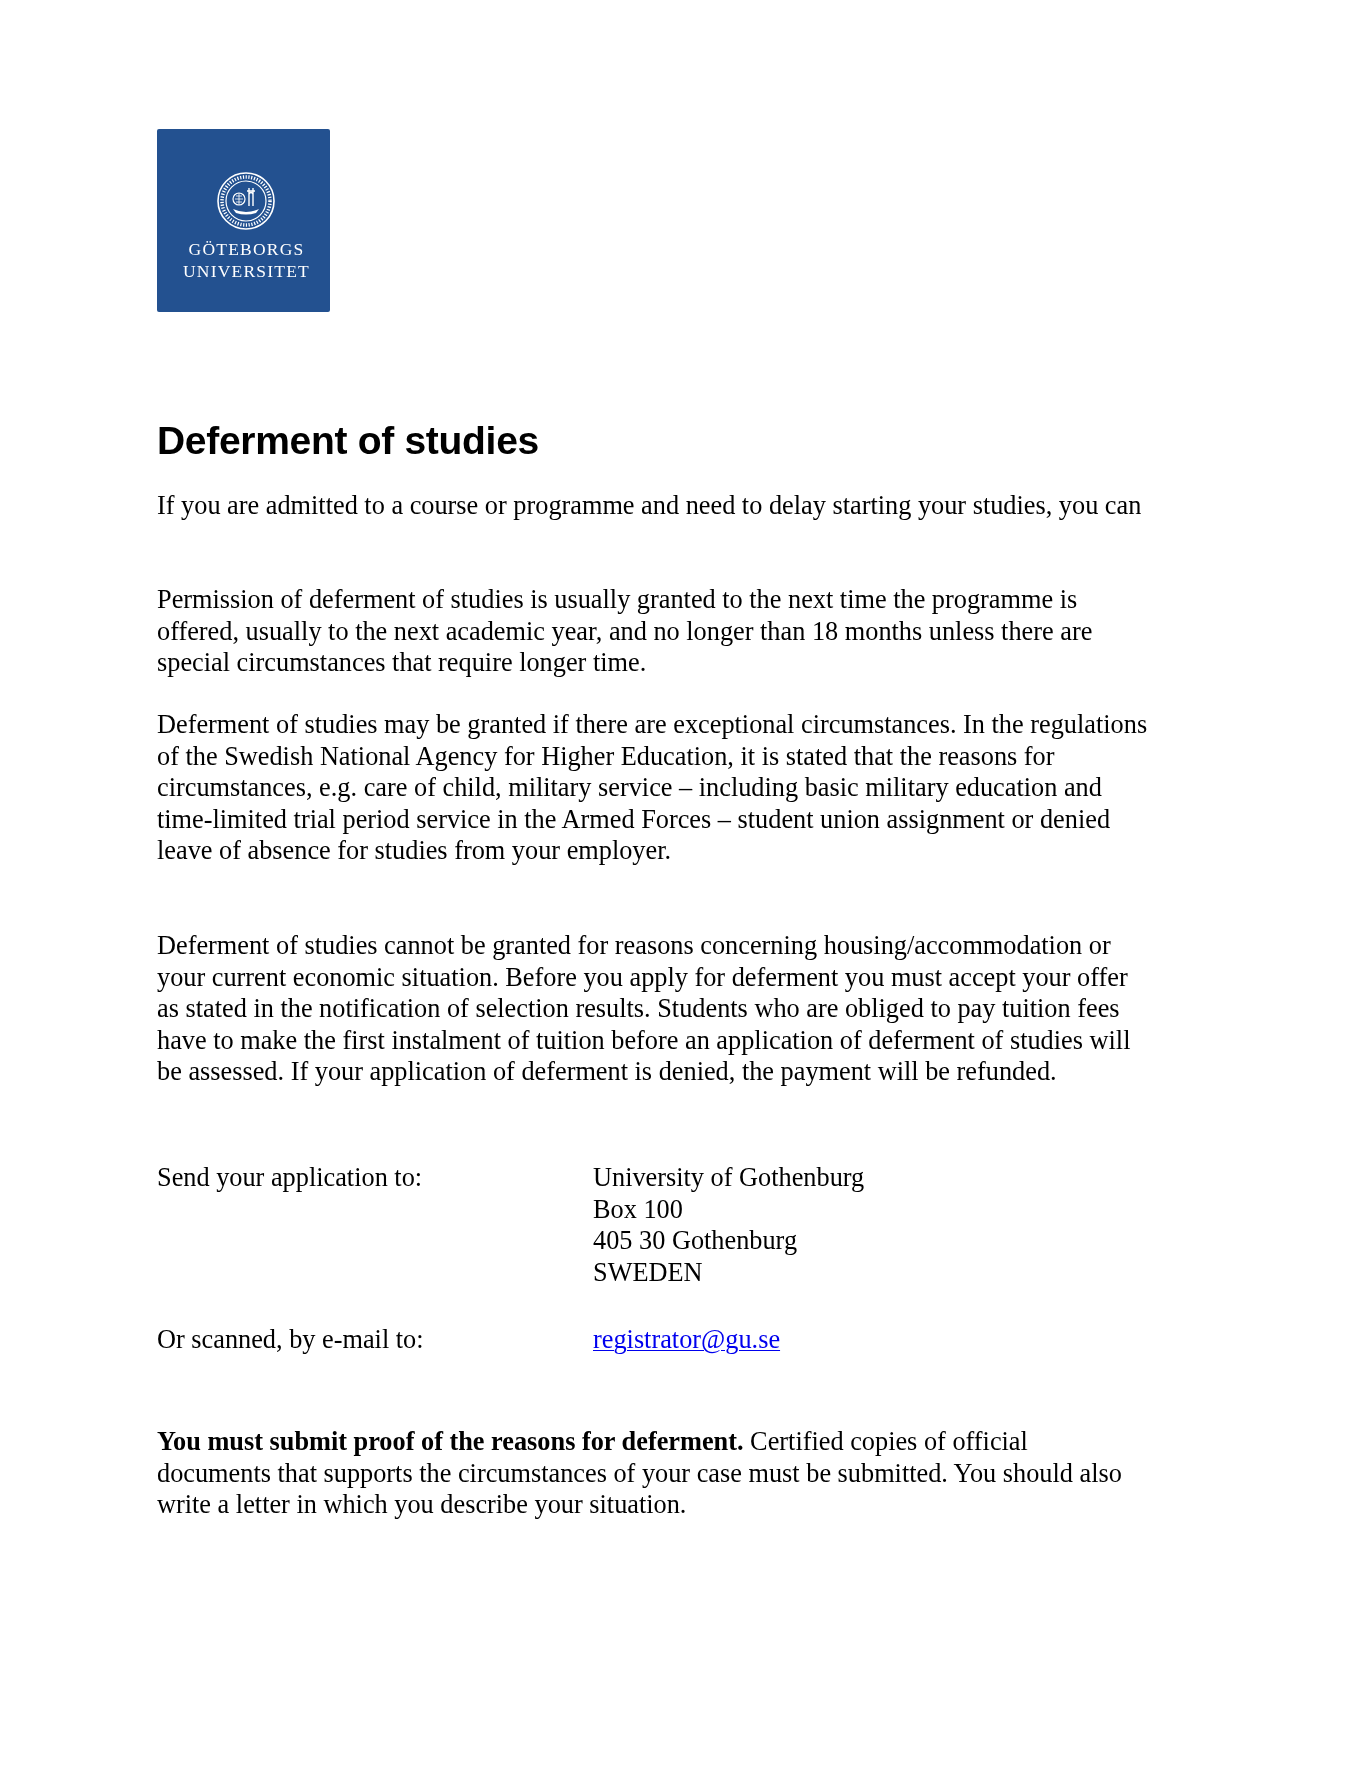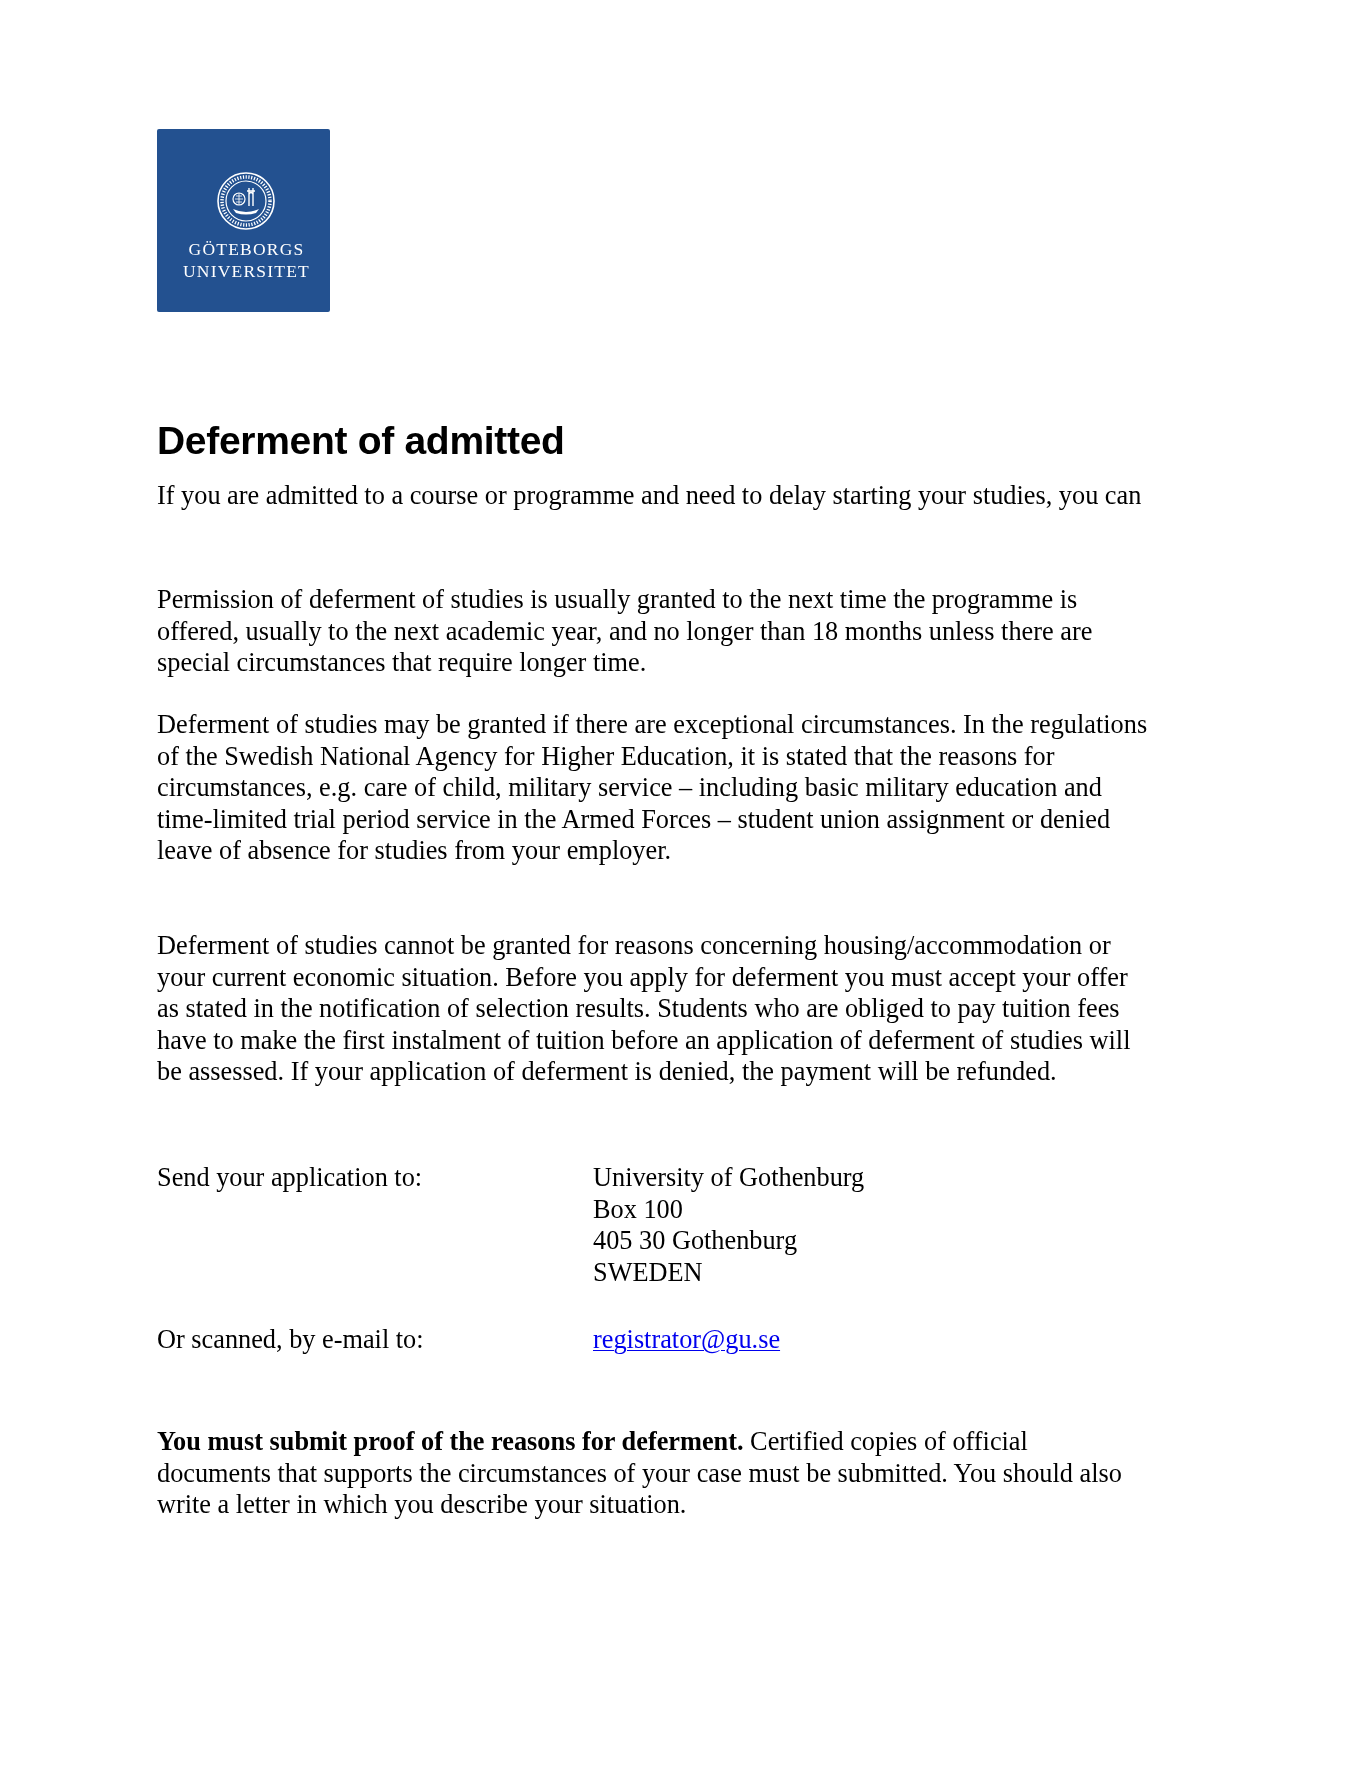--- a/index.html
+++ b/index.html
@@ -59,21 +59,21 @@
     .para {
       position: absolute;
       left: 157px;
       width: 1045px;
       margin: 0;
       font-family: "Liberation Serif", serif;
       font-size: 26.3px;
       line-height: 31.6px;
     }
     .para .line { display: block; white-space: nowrap; }
-    .p1 { top: 480px; }
+    .p1 { top: 490px; }
     .p2 { top: 584px; }
     .p3 { top: 709px; }
     .p4 { top: 930px; }
     .p6 { top: 1426px; }
 
     .addr-row {
       position: absolute;
       left: 157px;
       font-family: "Liberation Serif", serif;
       font-size: 26.3px;
@@ -103,21 +103,21 @@
     <circle cx="30" cy="30" r="24" fill="none" stroke="#ffffff" stroke-width="3.5" stroke-dasharray="1.2 1.6"></circle>
     <circle cx="23" cy="28" r="6" fill="none" stroke="#ffffff" stroke-width="1.2"></circle>
     <path d="M19 28 h8 M23 22 v12 M20 25 h6 M20 31 h6" stroke="#ffffff" stroke-width="0.8"></path>
     <path d="M33 17 v18 M37 17 v18 M31 20 h8 M33 23 q2 -3 4 0" stroke="#ffffff" stroke-width="1.4" fill="none"></path>
     <path d="M17 38 q13 6 26 0 l-3 4 q-10 3 -20 0 z" fill="#ffffff"></path>
   </svg>
   <div class="logo-text logo-line1">GÖTEBORGS</div>
   <div class="logo-text logo-line2">UNIVERSITET</div>
 </div>
 
-<h1 class="title">Deferment of admitted</h1>
+<h1 class="title">Deferment of studies</h1>
 
 <p class="para p1">
   <span class="line">If you are admitted to a course or programme and need to delay starting your studies, you can</span>
 </p>
 
 <p class="para p2">
   <span class="line">Permission of deferment of studies is usually granted to the next time the programme is</span>
   <span class="line">offered, usually to the next academic year, and no longer than 18 months unless there are</span>
   <span class="line">special circumstances that require longer time.</span>
 </p>

